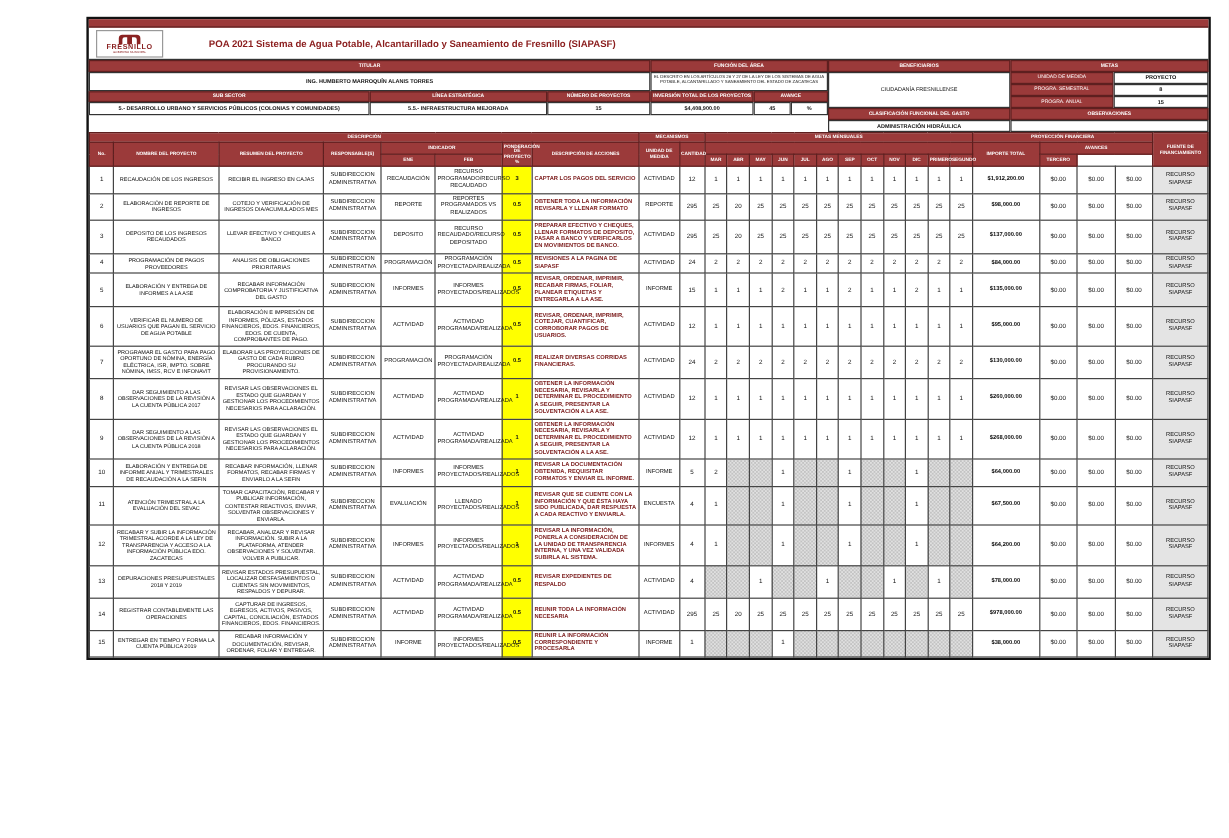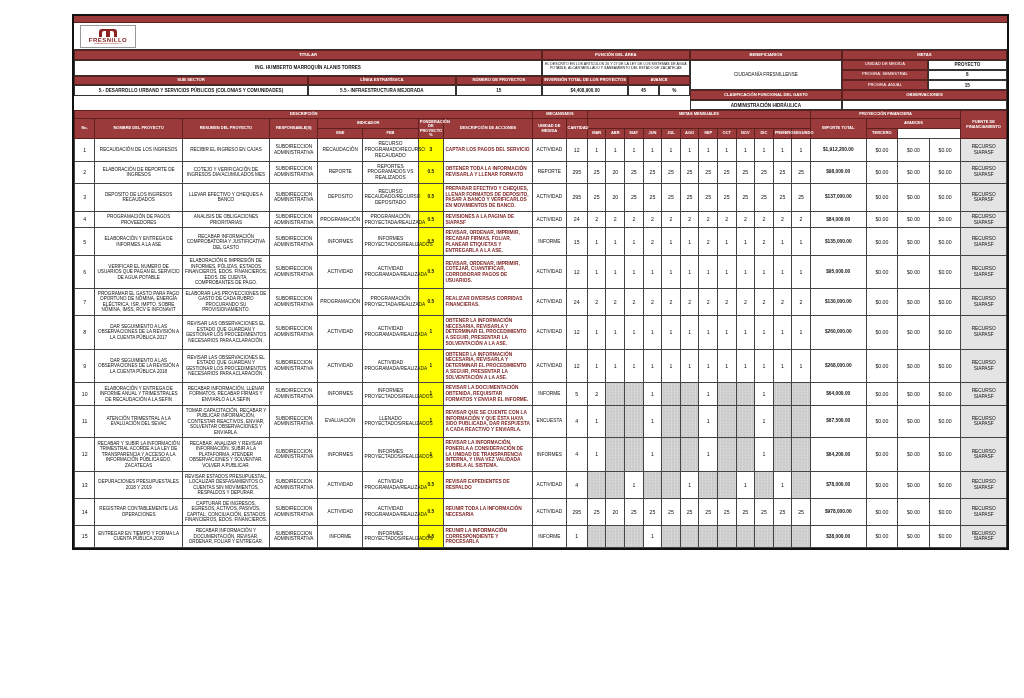--- a/index.html
+++ b/index.html
@@ -50,20 +50,21 @@
   <div class="topstrip"></div>
 
   <div class="titlerow">
     <div class="logobox">
       <svg width="20" height="9" viewBox="0 0 40 18">
         <path d="M2 18 V8 Q2 2 8 2 H32 Q38 2 38 8 V18 H32 V10 Q32 6 28 6 H24 V18 H16 V6 H12 Q8 6 8 10 V18 Z" fill="#8a2222"></path>
       </svg>
       <div class="logoname">FRESNILLO</div>
       <div class="logosub">GOBIERNO MUNICIPAL</div>
     </div>
+    <div class="doctitle">POA 2021 Sistema de Agua Potable, Alcantarillado y Saneamiento de Fresnillo (SIAPASF)</div>
   </div>
 
   <div class="info">
     <div class="info-left">
       <div class="r">
         <div class="hb" style="width:76%">TITULAR</div>
         <div class="hb" style="width:24%">FUNCIÓN DEL ÁREA</div>
       </div>
       <div class="r" style="min-height:16px">
         <div class="hv" style="width:76%; display:flex; align-items:center; justify-content:center;">ING. HUMBERTO MARROQUÍN ALANIS TORRES</div>

